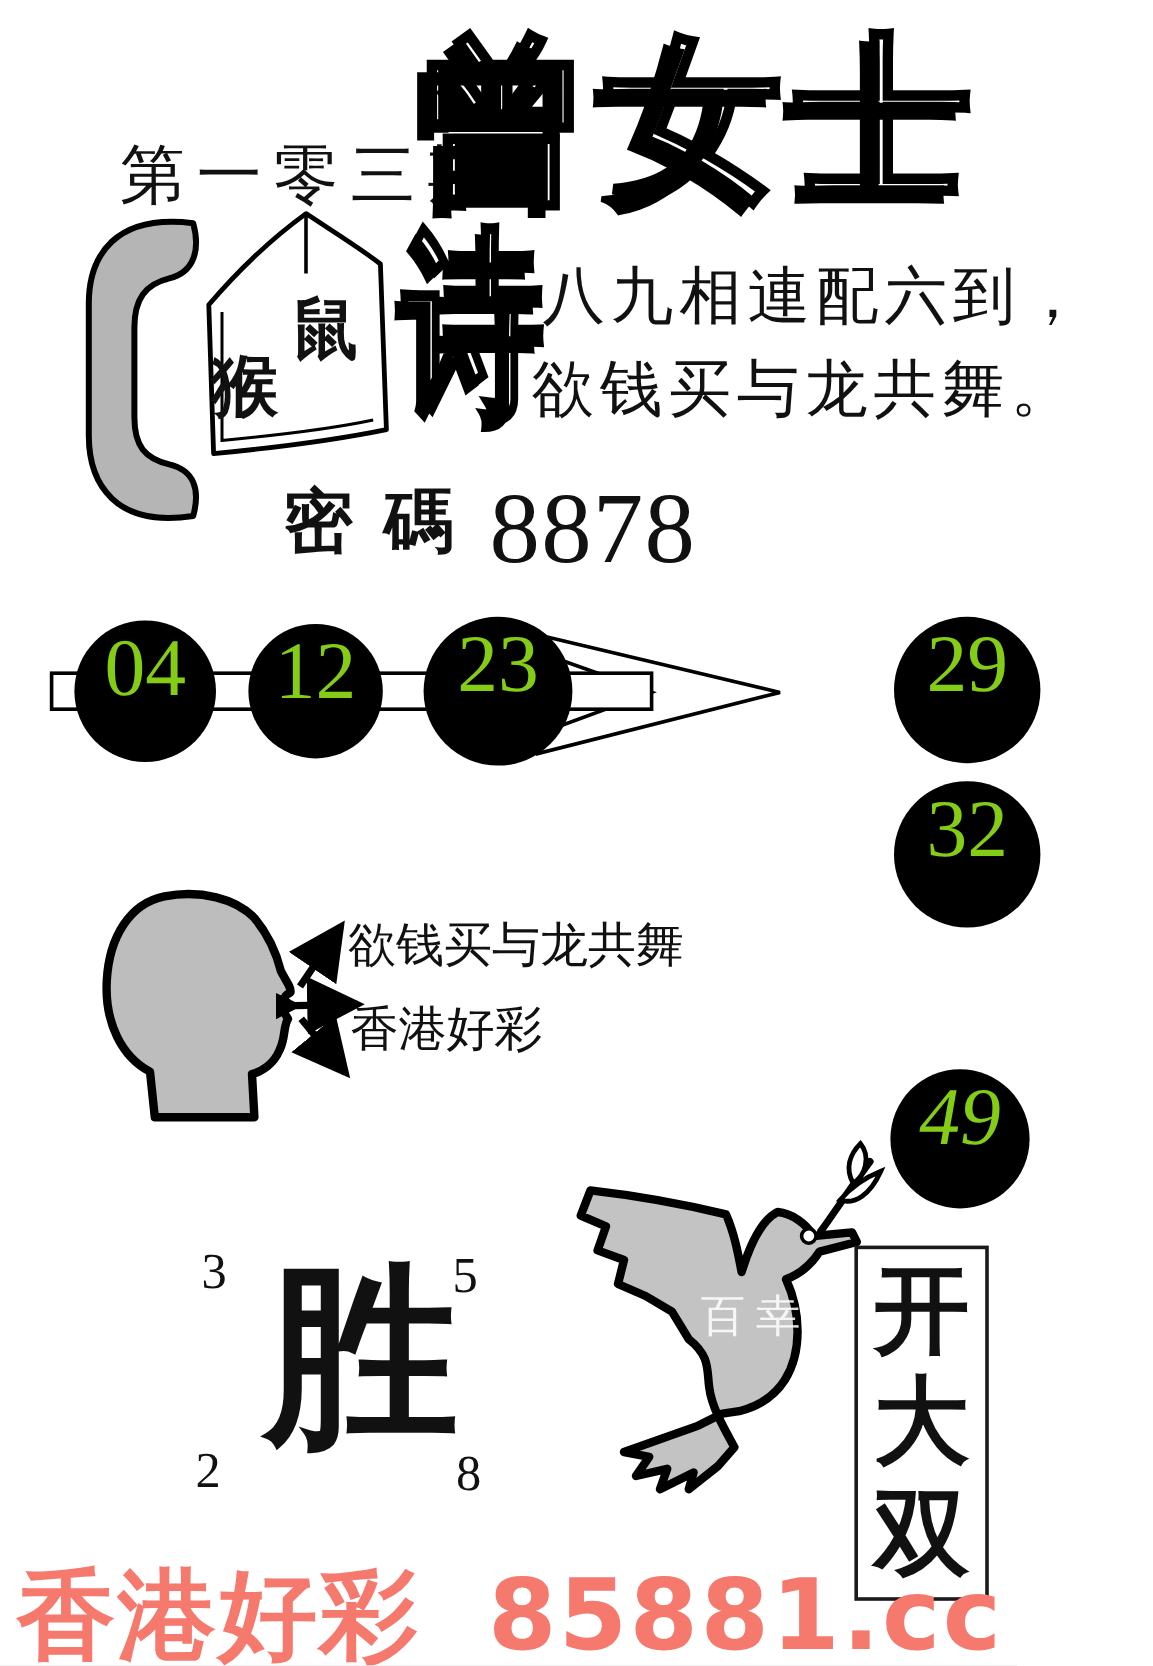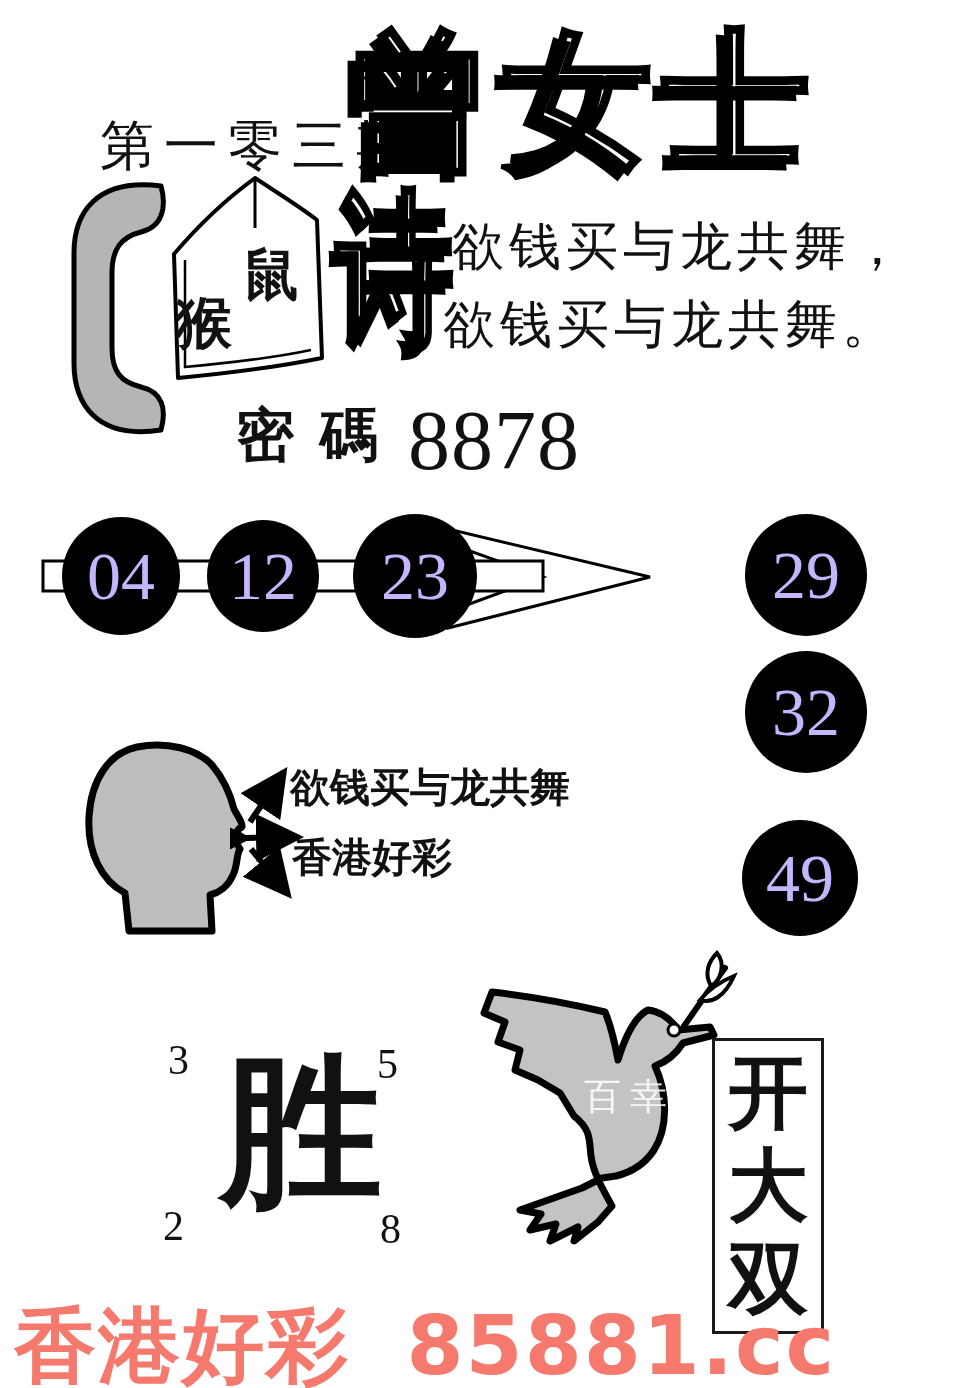--- a/index.html
+++ b/index.html
@@ -29,32 +29,32 @@
   .rat{left:243px;top:247px;}
   .monkey{left:176px;top:295px;}
   .poem{font-size:52px;letter-spacing:5px;white-space:nowrap;}
   .poem1{left:452px;top:212px;}
   .poem2{left:443px;top:290px;}
   .codeRow{left:236px;top:392px;white-space:nowrap;}
   .codeLabel{font-size:58px;font-weight:700;letter-spacing:26px;vertical-align:14px;}
   .codeValue{font-size:84px;letter-spacing:1px;text-align:center;}
 
   
-  .ball{border-radius:50%;background:#000;color:#c4b5fd;
-    display:flex;align-items:center;justify-content:center;
+  .ball{border-radius:50%;background:#000;color:#84cc16;
+    display:flex;justify-content:center;
     font-size:68px;font-family:"Liberation Serif",serif;}
   .b04{left:62px; top:517px;width:118px;height:118px;}
   .b12{left:207px;top:520px;width:112px;height:112px;}
   .b23{left:353px;top:514px;width:124px;height:124px;}
   .b29{left:745px;top:514px;width:122px;height:122px;}
   .b32{left:745px;top:651px;width:122px;height:122px;}
-  .b49{left:742px;top:820px;width:116px;height:116px;}
-
-  
-  .speech{font-weight:700;white-space:nowrap;}
+  .b49{left:742px;top:891px;width:116px;height:116px;font-style:italic;}
+
+  
+  .speech{font-weight:400;white-space:nowrap;}
   .speech1{left:290px;top:760px;font-size:40px;}
   .speech2{left:292px;top:830px;font-size:40px;}
 
   
   .corner{font-size:42px;}
   .n3{left:168px;top:1036px;} .n5{left:377px;top:1040px;}
   .n2{left:163px;top:1202px;} .n8{left:380px;top:1205px;}
   .sheng{left:220px;top:1048px;font-size:162px;font-weight:700;line-height:170px;}
 
   
@@ -96,21 +96,21 @@
     <path d="M97,10 L97,60" fill="none" stroke="#000" stroke-width="3"></path>
   </svg>
   <div class="abs zodiac rat">鼠</div>
   <div class="abs zodiac monkey">猴</div>
 
   <div class="abs shi">
     <span class="back">诗</span>
     <span class="front">诗</span>
   </div>
 
-  <div class="abs poem poem1">欲钱买与龙共舞，</div>
+  <div class="abs poem poem1">八九相連配六到，</div>
   <div class="abs poem poem2">欲钱买与龙共舞。</div>
 
   <div class="abs codeRow">
     <span class="codeLabel">密碼</span>
     <span class="codeValue">8878</span>
   </div>
 
   <svg class="abs" style="left:35px;top:505px;" width="650" height="150" viewBox="0 0 650 150">
     <polygon points="413,24 615,72 413,123" fill="#fff" stroke="#000" stroke-width="3"></polygon>
     <polyline points="418,40 508,72 418,105" fill="none" stroke="#000" stroke-width="3"></polyline>

